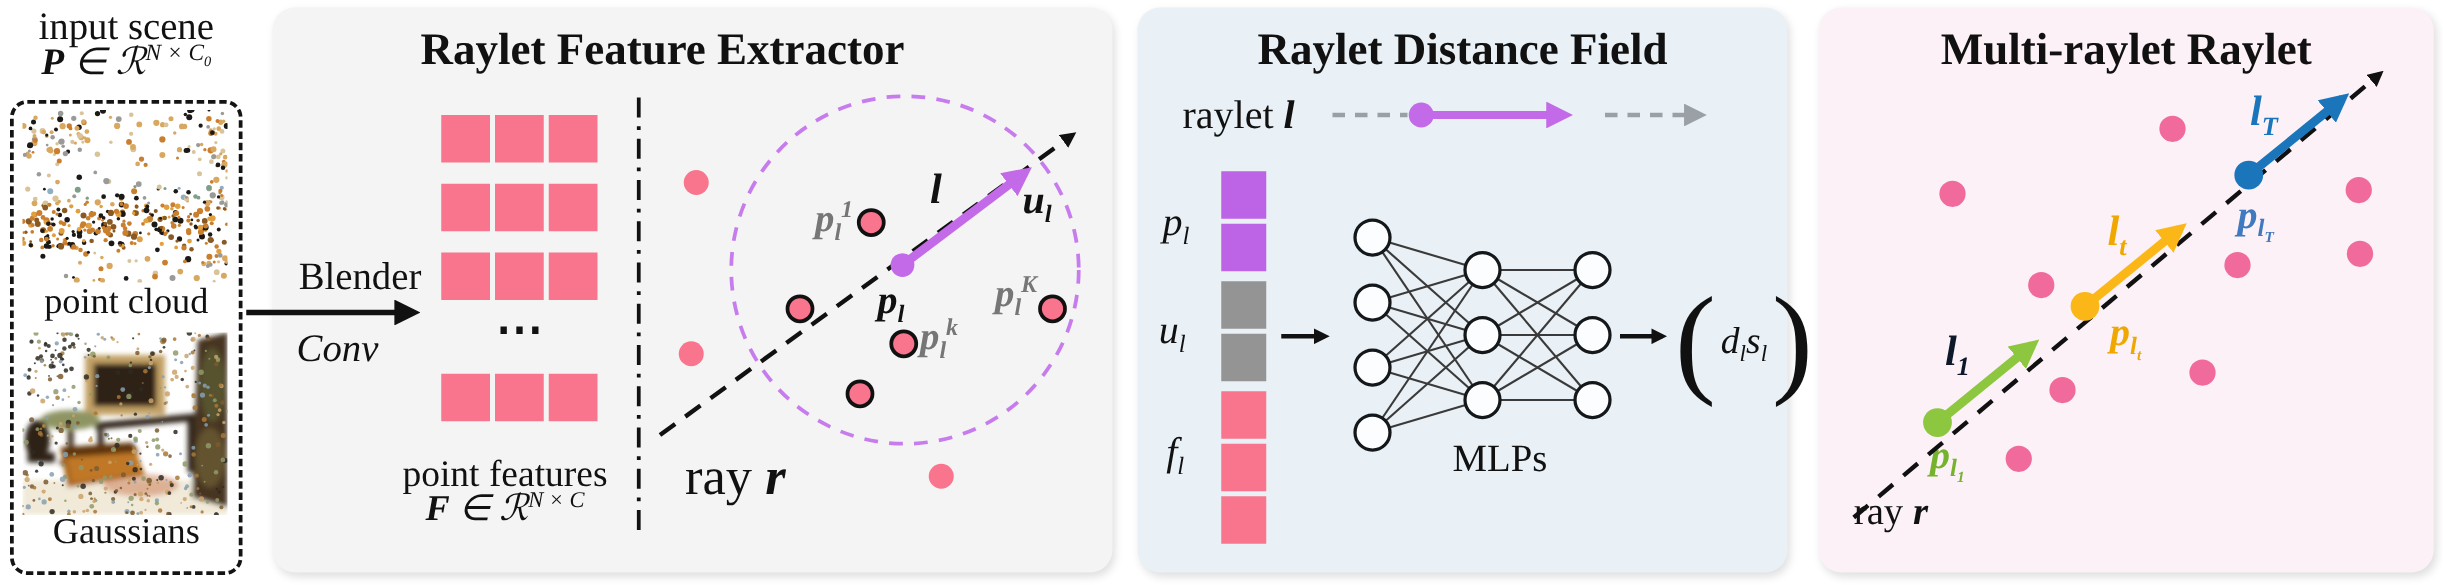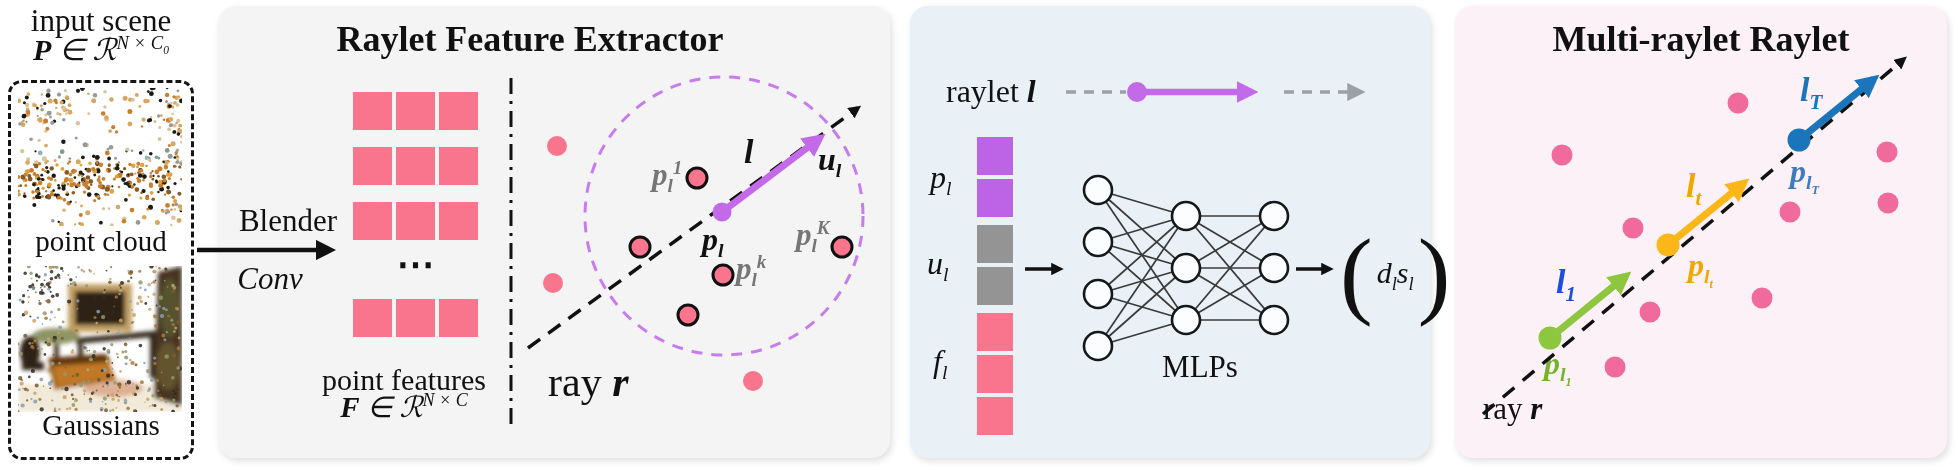--- a/index.html
+++ b/index.html
@@ -943,20 +943,21 @@
         <circle cx="23.7" cy="143.3" r="2.1" fill="#2e2a22" opacity="0.85"></circle>
         <circle cx="85.8" cy="117.7" r="1.4" fill="#caa26a" opacity="0.85"></circle>
         <circle cx="155.1" cy="25.3" r="1.7" fill="#7a5a30" opacity="0.85"></circle>
         <circle cx="57.4" cy="19.0" r="1.2" fill="#7a5a30" opacity="0.85"></circle>
         <circle cx="59.3" cy="108.8" r="2.0" fill="#7a5a30" opacity="0.85"></circle>
       </g>
   </svg>
   <div class="lbl center" style="left:8px;top:410px;width:186px;font-size:29px;">Gaussians</div>
 
   <div class="panel-title" style="left:218px;width:624px;">Raylet Feature Extractor</div>
+  <div class="panel-title" style="left:910px;width:520px;">Raylet Distance Field</div>
   <div class="panel-title" style="left:1455px;width:492px;">Multi-raylet Raylet</div>
 
   <div class="lbl center" style="left:228px;top:204px;width:120px;font-size:31px;">Blender</div>
   <div class="lbl center" style="left:210px;top:262px;width:120px;font-size:31px;font-style:italic;">Conv</div>
 
   <div class="abs" id="feature-grid" style="left:353px;top:92px;width:127px;height:246px;">
       <div class="fg-row" style="top: 0px;">
         <div class="fg-cell"></div>
         <div class="fg-cell"></div>
         <div class="fg-cell"></div>
@@ -1018,21 +1019,21 @@
 
   <div class="outvec">
     <span class="paren">(</span>
     <span class="col">
       <span class="it">d<sub>l</sub></span>
       <span class="it">s<sub>l</sub></span>
     </span>
     <span class="paren">)</span>
   </div>
 
-  <div class="lbl bi" style="left:1556px;top:264px;font-size:34px;color:#1d4ed8;">l<sub>1</sub></div>
+  <div class="lbl bi" style="left:1556px;top:264px;font-size:34px;color:#0f172a;">l<sub>1</sub></div>
   <div class="lbl bi" style="left:1544px;top:346px;font-size:32px;color:#76b32c;">p<sub>l<sub>1</sub></sub></div>
   <div class="lbl bi" style="left:1686px;top:168px;font-size:34px;color:#f0a800;">l<sub>t</sub></div>
   <div class="lbl bi" style="left:1688px;top:248px;font-size:32px;color:#f0a800;">p<sub>l<sub>t</sub></sub></div>
   <div class="lbl bi" style="left:1800px;top:72px;font-size:34px;color:#1b75bb;">l<sub>T</sub></div>
   <div class="lbl bi" style="left:1790px;top:154px;font-size:32px;color:#4079c0;">p<sub>l<sub>T</sub></sub></div>
   <div class="lbl" style="left:1483px;top:392px;font-size:31px;">
     <span>ray</span>
     <span class="bi">r</span>
   </div>
 

